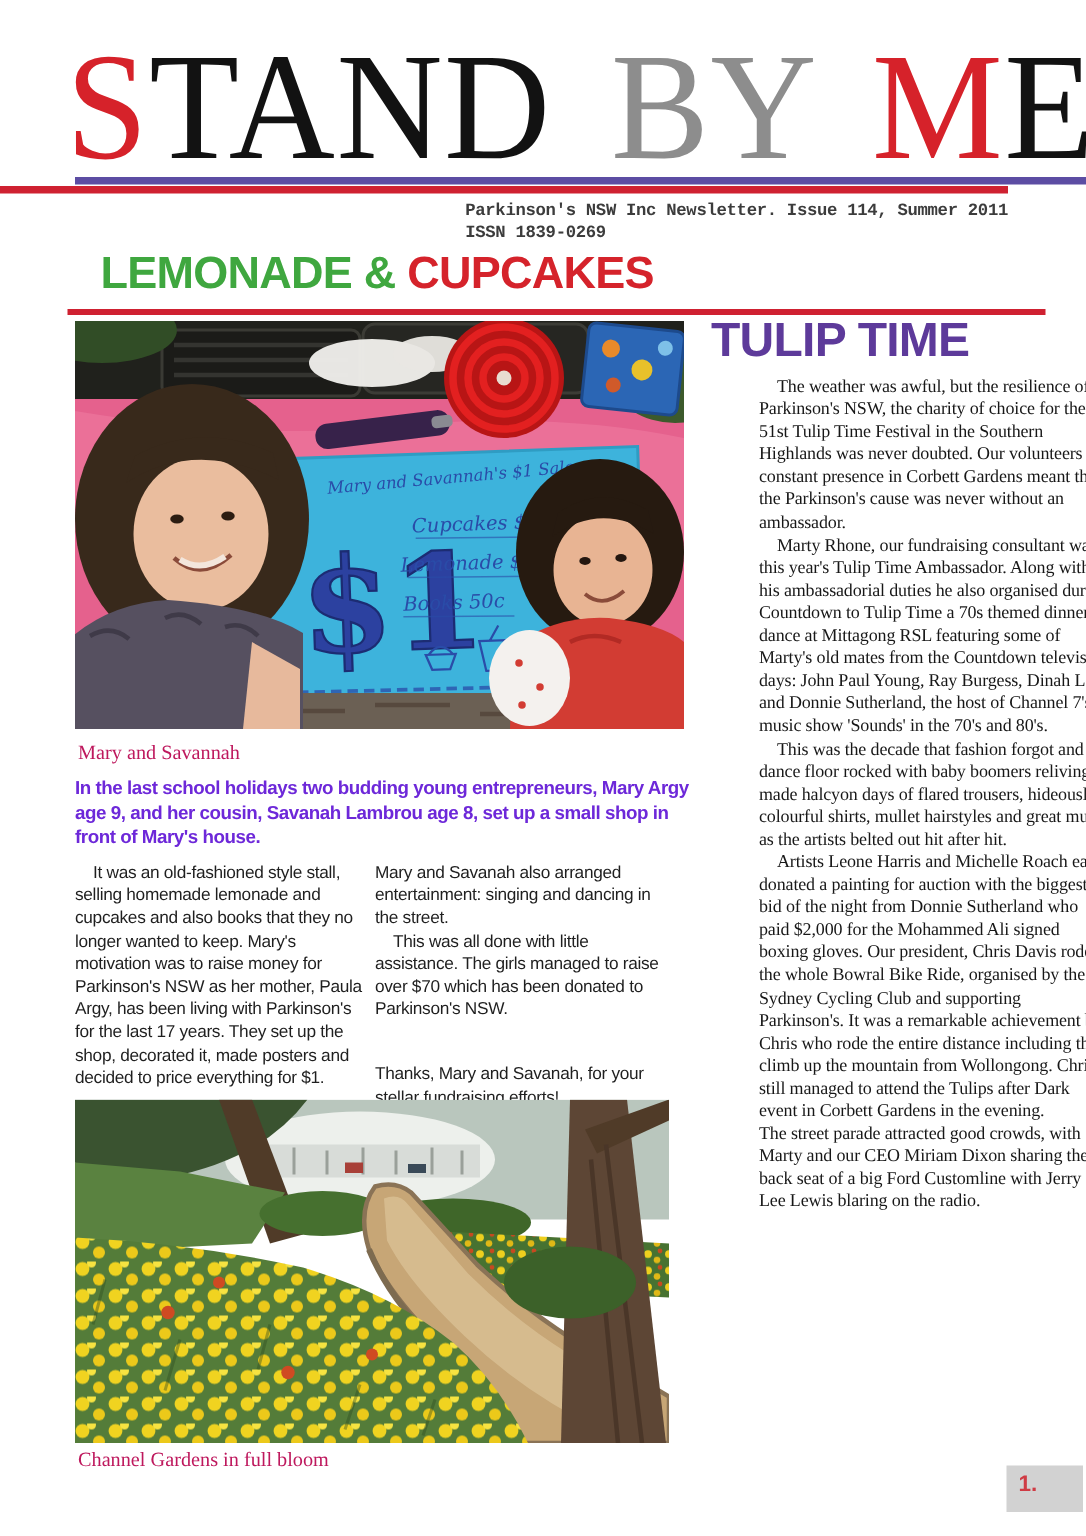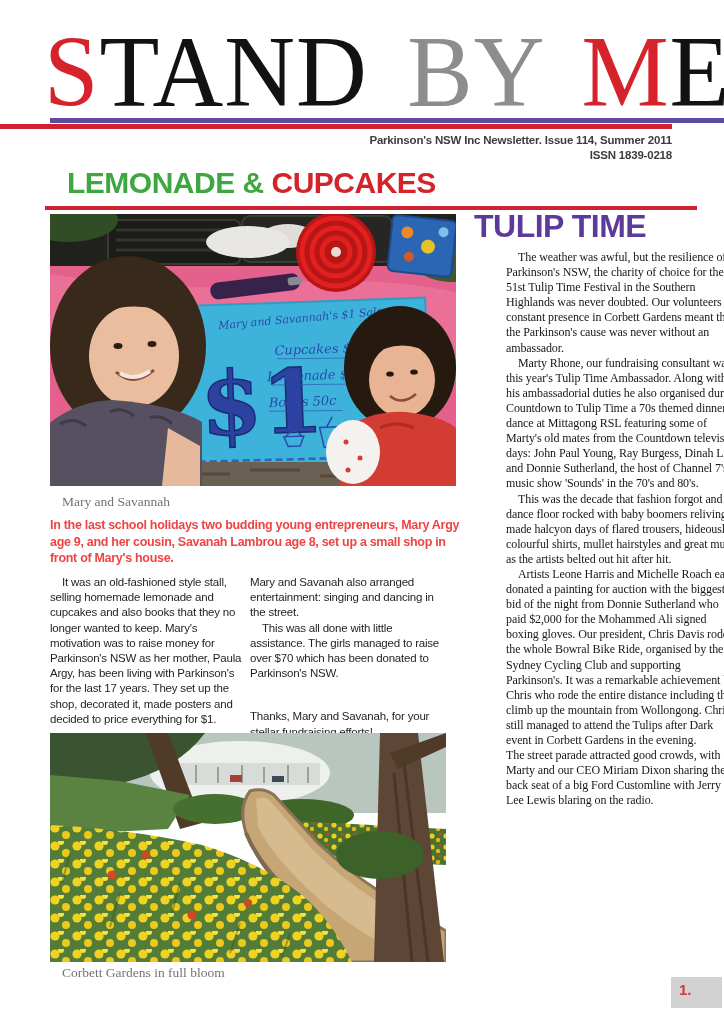--- a/index.html
+++ b/index.html
@@ -5,36 +5,36 @@
   html,body{margin:0;padding:0;background:#ffffff;}
   .page{position:relative;width:724px;height:1024px;background:#ffffff;overflow:hidden;
         font-family:"Liberation Sans",sans-serif;}
 
   
   .masthead-title{position:absolute;left:44px;top:18px;width:650px;height:104px;
     font-family:"Liberation Serif",serif;font-size:98px;line-height:104px;font-weight:400;
     letter-spacing:1px;word-spacing:14px;white-space:nowrap;transform:scaleY(1.04);transform-origin:top left;}
   .rule-purple{position:absolute;left:50px;top:118px;width:674px;height:5px;background:#5c4da3;}
   .rule-red-top{position:absolute;left:0;top:124px;width:672px;height:5px;background:#cf2131;}
-  .mast-sub{position:absolute;right:52px;top:133px;text-align:right;color:#3c3c3c;
-    font-weight:bold;font-size:11.5px;line-height:15px;letter-spacing:-0.2px;}
+  .mast-sub{position:absolute;right:52px;top:133px;color:#3c3c3c;
+    font-weight:bold;font-size:11.5px;line-height:15px;letter-spacing:-0.2px;font-family:Liberation Mono, monospace;}
 
   
   .lemonade-heading{position:absolute;left:55px;top:166px;font-size:30px;font-weight:bold;
     letter-spacing:-0.5px;white-space:nowrap;}
   .rule-red-article{position:absolute;left:45px;top:206px;width:652px;height:4px;background:#cf2131;}
 
   .photo1{position:absolute;left:50px;top:214px;width:406px;height:272px;overflow:hidden;}
   .photo1 svg,.photo2 svg{display:block;}
 
-  .caption{position:absolute;font-family:"Liberation Serif",serif;font-size:13.5px;color:#737373;margin-left:10px;}
+  .caption{position:absolute;font-family:"Liberation Serif",serif;font-size:13.5px;color:#be185d;}
   .caption1{left:52px;top:494px;}
   .caption2{left:52px;top:965px;}
 
-  .intro{position:absolute;left:50px;top:517px;width:412px;color:#ef4444;font-weight:bold;
+  .intro{position:absolute;left:50px;top:517px;width:412px;color:#6d28d9;font-weight:bold;
     font-size:12.5px;line-height:16.5px;letter-spacing:-0.3px;}
 
   .cols{position:absolute;left:50px;top:575px;width:412px;display:flex;}
   .col{width:200px;font-size:11.5px;line-height:15.2px;color:#1f1f1f;letter-spacing:-0.2px;}
   .para{margin:0;}
   .indent{text-indent:12px;}
   .gap{margin-top:28px;}
 
   .photo2{position:absolute;left:50px;top:733px;width:396px;height:229px;overflow:hidden;}
 
@@ -55,21 +55,21 @@
 </head>
 <body>
 
 <div class="page">
 
   <div class="masthead-title"><span style="color: rgb(214, 34, 42);">S</span><span style="color: rgb(18, 18, 18);">TAND </span><span style="color: rgb(141, 141, 141);">BY </span><span style="color: rgb(214, 34, 42);">M</span><span style="color: rgb(18, 18, 18);">E</span></div>
   <div class="rule-purple"></div>
   <div class="rule-red-top"></div>
   <div class="mast-sub">
     <div>Parkinson's NSW Inc Newsletter. Issue 114, Summer 2011</div>
-    <div>ISSN 1839-0218</div>
+    <div>ISSN 1839-0269</div>
   </div>
 
   <div class="lemonade-heading"><span style="color: rgb(63, 167, 63); margin-left: 12px;">LEMONADE &amp; </span><span style="color: rgb(213, 35, 43);">CUPCAKES</span></div>
   <div class="rule-red-article"></div>
 
   <div class="photo1">
     <svg width="406" height="272" viewBox="0 0 406 272">
 
       <rect x="0" y="0" width="406" height="272" fill="#e5618d"></rect>
       <path d="M0,60 Q120,80 210,70 Q320,60 406,78 L406,150 Q280,135 180,145 Q70,152 0,140 Z" fill="#ee7aa0" opacity="0.6"></path>
@@ -219,21 +219,21 @@
 
       <path d="M0,92 Q80,96 152,112 Q212,130 252,162 Q282,188 302,229 L0,229 Z" fill="url(#dotsFg)"></path>
       <circle cx="62" cy="142" r="4.5" fill="#cf4a22"></circle>
       <circle cx="142" cy="182" r="4.5" fill="#cf4a22"></circle>
       <circle cx="96" cy="122" r="4" fill="#cf4a22"></circle>
       <circle cx="198" cy="170" r="4" fill="#cf4a22"></circle>
       <path d="M20,120 l-8,30 M70,160 l-10,34 M130,150 l-8,30 M190,190 l-10,30 M240,200 l-8,24" stroke="#2d4b1e" stroke-width="2" opacity="0.4" fill="none"></path>
     </svg>
   </div>
 
-  <div class="caption caption2">Corbett Gardens in full bloom</div>
+  <div class="caption caption2">Channel Gardens in full bloom</div>
 
   <div class="tulip-heading">TULIP TIME</div>
   <div class="tulip-body">
       <p class="para indent">The weather was awful, but the resilience of Parkinson's NSW, the charity of choice for the 51st Tulip Time Festival in the Southern Highlands was never doubted. Our volunteers constant presence in Corbett Gardens meant that the Parkinson's cause was never without an ambassador.</p>
       <p class="para indent">Marty Rhone, our fundraising consultant was this year's Tulip Time Ambassador. Along with his ambassadorial duties he also organised during Countdown to Tulip Time a 70s themed dinner dance at Mittagong RSL featuring some of Marty's old mates from the Countdown television days: John Paul Young, Ray Burgess, Dinah Lee and Donnie Sutherland, the host of Channel 7's music show 'Sounds' in the 70's and 80's.</p>
       <p class="para indent">This was the decade that fashion forgot and the dance floor rocked with baby boomers reliving made halcyon days of flared trousers, hideously colourful shirts, mullet hairstyles and great music as the artists belted out hit after hit.</p>
       <p class="para indent">Artists Leone Harris and Michelle Roach each donated a painting for auction with the biggest bid of the night from Donnie Sutherland who paid $2,000 for the Mohammed Ali signed boxing gloves. Our president, Chris Davis rode the whole Bowral Bike Ride, organised by the Sydney Cycling Club and supporting Parkinson's. It was a remarkable achievement by Chris who rode the entire distance including the climb up the mountain from Wollongong. Chris still managed to attend the Tulips after Dark event in Corbett Gardens in the evening.</p>
       <p class="para">The street parade attracted good crowds, with Marty and our CEO Miriam Dixon sharing the back seat of a big Ford Customline with Jerry Lee Lewis blaring on the radio.</p>
     </div>
 

